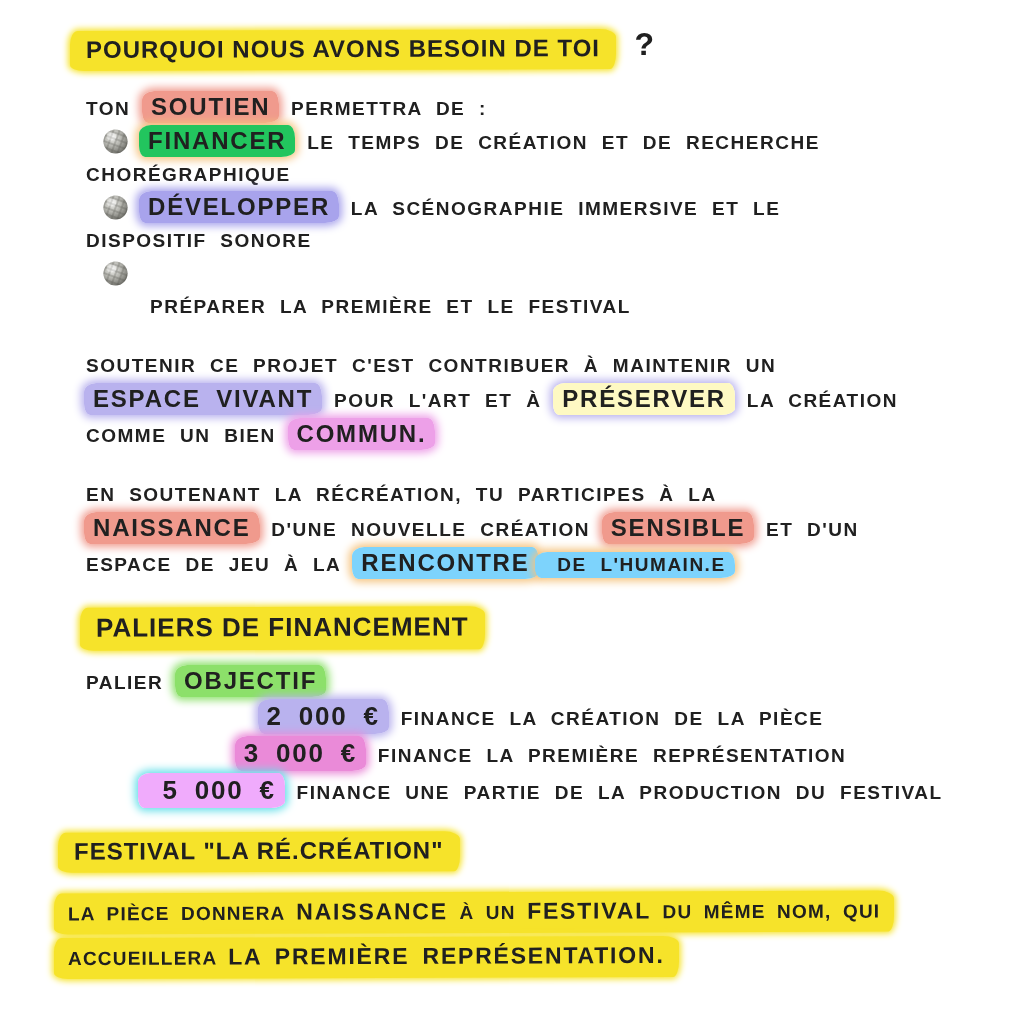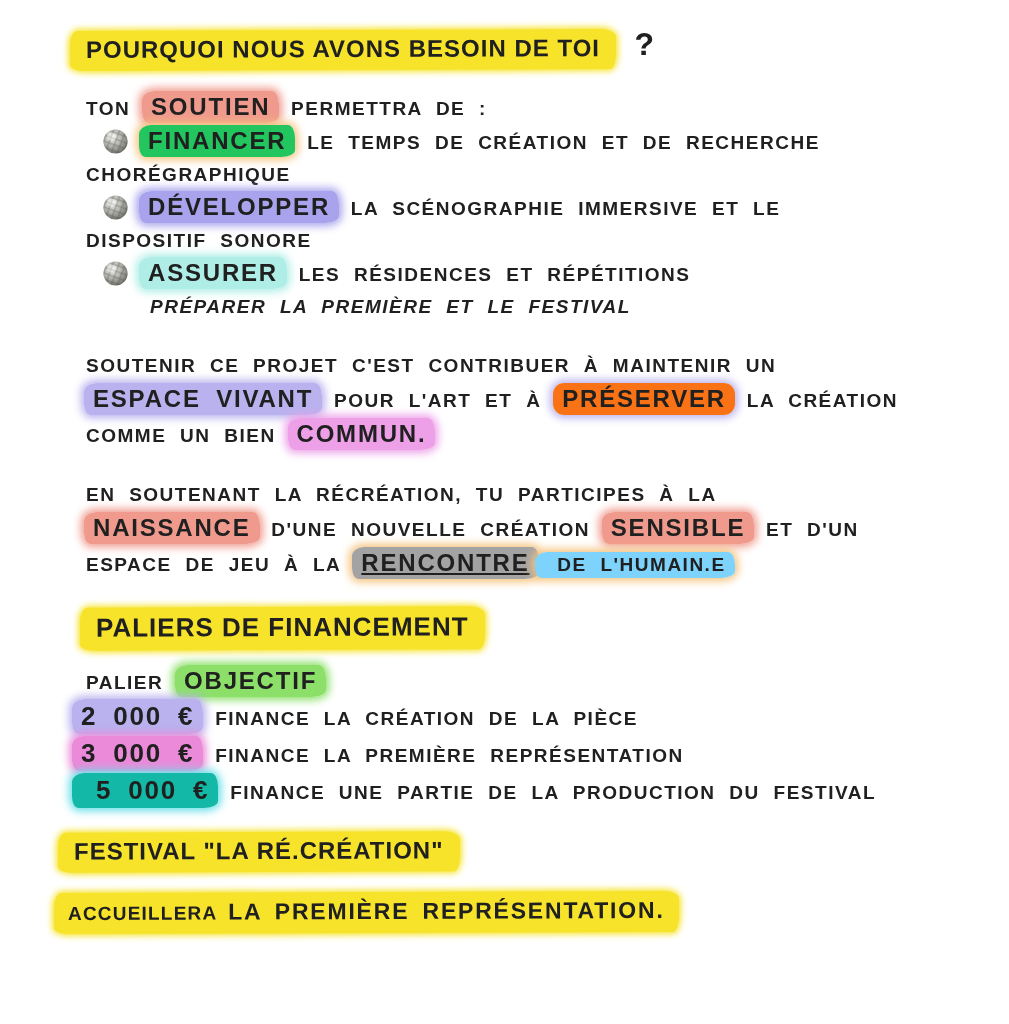--- a/index.html
+++ b/index.html
@@ -30,29 +30,29 @@
     transform:rotate(-0.2deg);
   }
 
   .title-row{margin:30px 0 0 70px;}
   .title-text{font-size:24px;letter-spacing:1px;}
   .title-q{font-size:32px;margin-left:14px;vertical-align:top;display:inline-block;transform:translateY(-4px);}
 
   .support{margin:20px 0 0 86px;}
   .bullet-row{display:flex;align-items:center;gap:12px;margin-left:16px;height:33px;}
   .ball{flex:0 0 auto;}
-  .indent2{margin-left:64px;font-style:italic;}
+  .indent2{margin-left:64px;}
 
   .para{margin:26px 0 0 86px;}
 
   .heading2-row{margin:26px 0 0 80px;}
   .h2-text{font-size:26px;letter-spacing:1px;}
 
   .funding{margin:14px 0 8px 86px;}
-  .tiers{margin-left:-12px;}
+  .tiers{margin-left:-12px;text-align:center;}
   .tiers .line{line-height:34px;}
   .tiers .big{font-size:26px;}
 
   .heading3-row{margin:22px 0 0 58px;}
   .h3-text{font-size:24px;letter-spacing:1px;}
 
   .final{margin:20px 0 0 54px;}
   .final > div{margin-bottom:4px;}
   .final-line{font-size:19px;letter-spacing:1.2px;word-spacing:5px;white-space:pre;padding:6px 14px 8px;}
   .final-line .big{font-size:23px;}
@@ -105,53 +105,55 @@
       <div class="line"><span class="seg big hl" style="background: rgb(168, 163, 236); box-shadow: rgb(168, 163, 236) 0px 0px 9px 3px;">DÉVELOPPER</span><span class="seg"> LA SCÉNOGRAPHIE IMMERSIVE ET LE</span></div>
     </div>
     <div class="line"><span class="seg">DISPOSITIF SONORE</span></div>
 
     <div class="bullet-row">
       <svg class="ball" viewBox="0 0 28 28" width="27" height="27">
         <circle cx="14" cy="14" r="12.5" fill="url(#ballGrad)"></circle>
         <circle cx="14" cy="14" r="12.5" fill="url(#ballFacets)" opacity="0.55"></circle>
         <ellipse cx="10" cy="9" rx="5" ry="4" fill="#ffffff" opacity="0.35"></ellipse>
       </svg>
-      <div class="line"><span class="seg big hl" style="background: rgb(174, 238, 230); box-shadow: rgb(174, 238, 230) 0px 0px 9px 3px;">ASSURER</span><span class="seg"> LES RÉSIDENCES ET RÉPÉTITIONS</span></div>
     </div>
     <div class="line indent2"><span class="seg">PRÉPARER LA PREMIÈRE ET LE FESTIVAL</span></div>
   </section>
 
   <section class="para">
     <div class="line"><span class="seg">SOUTENIR CE PROJET C'EST CONTRIBUER À MAINTENIR UN</span></div>
-    <div class="line"><span class="seg big hl" style="background: rgb(185, 178, 238); box-shadow: rgb(185, 178, 238) 0px 0px 9px 3px;">ESPACE VIVANT</span><span class="seg"> POUR L'ART ET À </span><span class="seg big hl" style="background: #f97316; box-shadow: rgb(185, 178, 238) 0px 0px 9px 3px; border-radius: 11px;">PRÉSERVER</span><span class="seg"> LA CRÉATION</span></div>
+    <div class="line"><span class="seg big hl" style="background: rgb(185, 178, 238); box-shadow: rgb(185, 178, 238) 0px 0px 9px 3px;">ESPACE VIVANT</span><span class="seg"> POUR L'ART ET À </span><span class="seg big hl" style="background: #fef9c3; box-shadow: rgb(185, 178, 238) 0px 0px 9px 3px;">PRÉSERVER</span><span class="seg"> LA CRÉATION</span></div>
     <div class="line"><span class="seg">COMME UN BIEN </span><span class="seg big hl" style="background: rgb(237, 160, 232); box-shadow: rgb(237, 160, 232) 0px 0px 9px 3px;">COMMUN.</span></div>
   </section>
 
   <section class="para">
     <div class="line"><span class="seg">EN SOUTENANT LA RÉCRÉATION, TU PARTICIPES À LA</span></div>
     <div class="line"><span class="seg big hl" style="background: rgb(240, 154, 141); box-shadow: rgb(240, 154, 141) 0px 0px 9px 3px;">NAISSANCE</span><span class="seg"> D'UNE NOUVELLE CRÉATION </span><span class="seg big hl" style="background: rgb(240, 154, 141); box-shadow: rgb(240, 154, 141) 0px 0px 9px 3px;">SENSIBLE</span><span class="seg"> ET D'UN</span></div>
-    <div class="line"><span class="seg">ESPACE DE JEU À LA </span><span class="seg big hl" style="background: #a3a3a3; box-shadow: rgb(245, 195, 126) 0px 0px 9px 3px; text-decoration: underline;">RENCONTRE</span><span class="seg hl" style="background: #7dd3fc; box-shadow: rgb(245, 195, 126) 0px 0px 9px 3px;"> DE L'HUMAIN.E</span></div>
+    <div class="line"><span class="seg">ESPACE DE JEU À LA </span><span class="seg big hl" style="background: #7dd3fc; box-shadow: rgb(245, 195, 126) 0px 0px 9px 3px;">RENCONTRE</span><span class="seg hl" style="background: #7dd3fc; box-shadow: rgb(245, 195, 126) 0px 0px 9px 3px;"> DE L'HUMAIN.E</span></div>
   </section>
 
   <div class="heading2-row">
     <span class="hl-block h2-text" style="background: rgb(246, 227, 42); box-shadow: rgb(246, 227, 42) 0px 0px 6px 2px;">PALIERS DE FINANCEMENT</span>
   </div>
 
   <section class="funding">
     <div class="line"><span class="seg">PALIER </span><span class="seg big hl" style="background: rgb(140, 224, 106); box-shadow: rgb(140, 224, 106) 0px 0px 9px 3px;">OBJECTIF</span></div>
     <div class="tiers">
       <div class="line"><span class="seg big hl" style="background: rgb(185, 178, 238); box-shadow: rgb(185, 178, 238) 0px 0px 9px 3px;">2 000 €</span><span class="seg"> FINANCE LA CRÉATION DE LA PIÈCE</span></div>
       <div class="line"><span class="seg big hl" style="background: rgb(234, 138, 216); box-shadow: rgb(234, 138, 216) 0px 0px 9px 3px;">3 000 €</span><span class="seg"> FINANCE LA PREMIÈRE REPRÉSENTATION</span></div>
-      <div class="line"><span class="seg big hl" style="background: #14b8a6; box-shadow: rgb(102, 223, 233) 0px 0px 9px 3px; padding-left: 24px;">5 000 €</span><span class="seg"> FINANCE UNE PARTIE DE LA PRODUCTION DU FESTIVAL</span></div>
+      <div class="line"><span class="seg big hl" style="background: #f0abfc; box-shadow: rgb(102, 223, 233) 0px 0px 9px 3px; padding-left: 24px;">5 000 €</span><span class="seg"> FINANCE UNE PARTIE DE LA PRODUCTION DU FESTIVAL</span></div>
     </div>
   </section>
 
   <div class="heading3-row">
     <span class="hl-block h3-text" style="background: rgb(246, 227, 42); box-shadow: rgb(246, 227, 42) 0px 0px 6px 2px;">FESTIVAL "LA RÉ.CRÉATION"</span>
   </div>
 
   <section class="final">
     <div>
+      <span class="hl-block final-line" style="background: rgb(246, 227, 42); box-shadow: rgb(246, 227, 42) 0px 0px 6px 2px;"><span class="seg">LA PIÈCE DONNERA </span><span class="seg big">NAISSANCE</span><span class="seg"> À UN </span><span class="seg big">FESTIVAL</span><span class="seg"> DU MÊME NOM, QUI</span></span>
+    </div>
+    <div>
       <span class="hl-block final-line" style="background: rgb(246, 227, 42); box-shadow: rgb(246, 227, 42) 0px 0px 6px 2px;"><span class="seg">ACCUEILLERA </span><span class="seg big">LA PREMIÈRE REPRÉSENTATION.</span></span>
     </div>
   </section>
 
 </div>
 
 </body></html>

